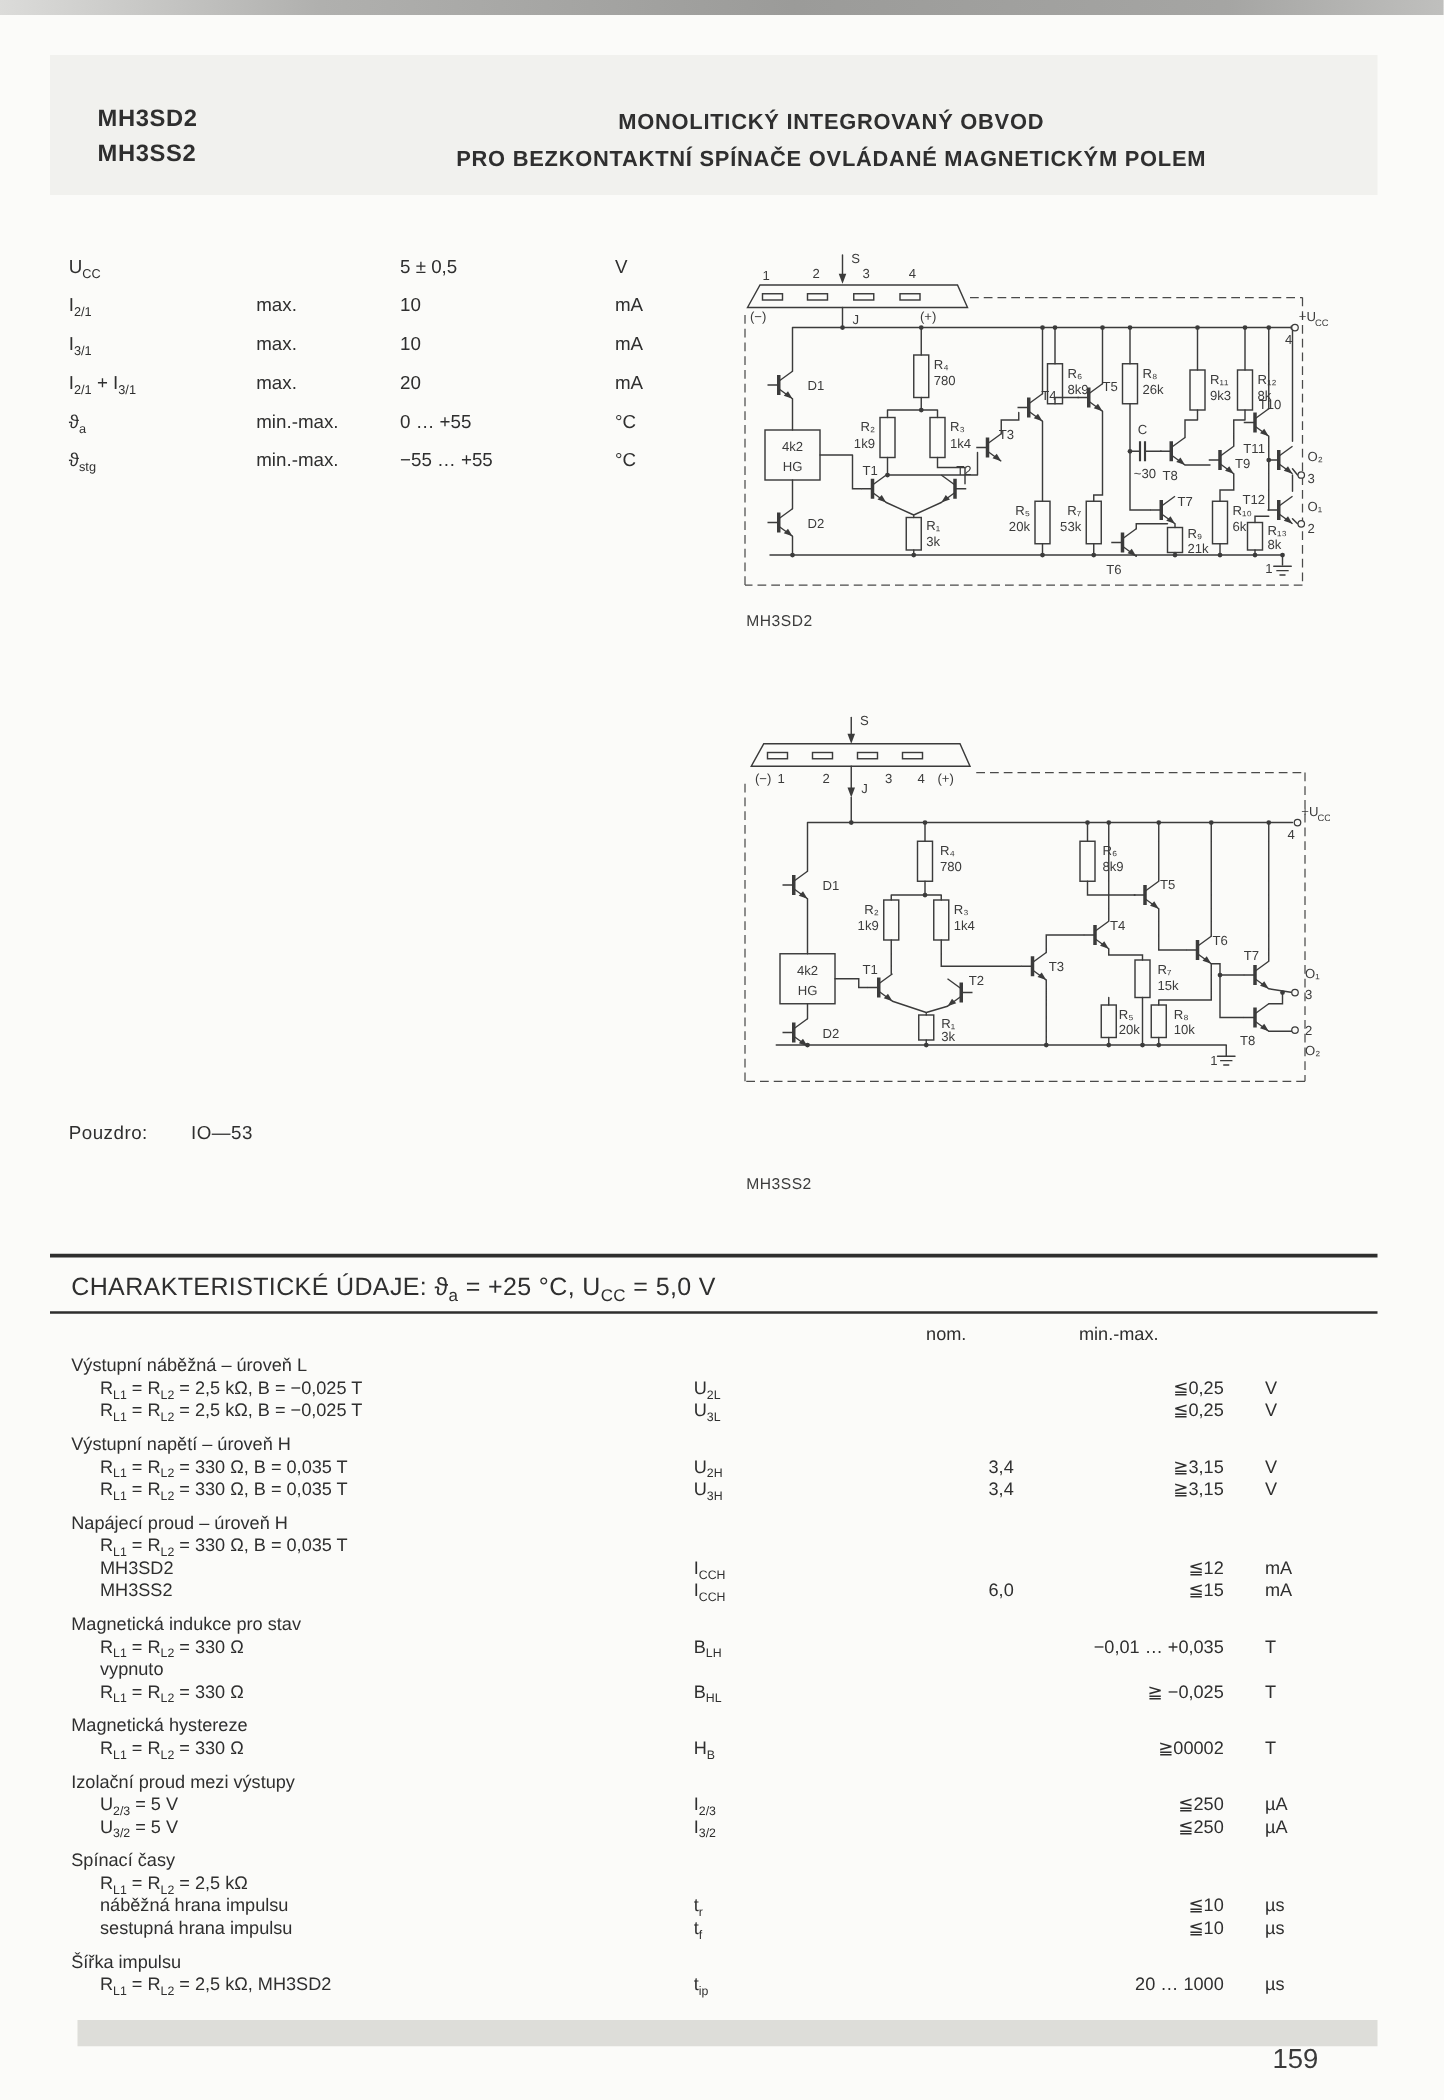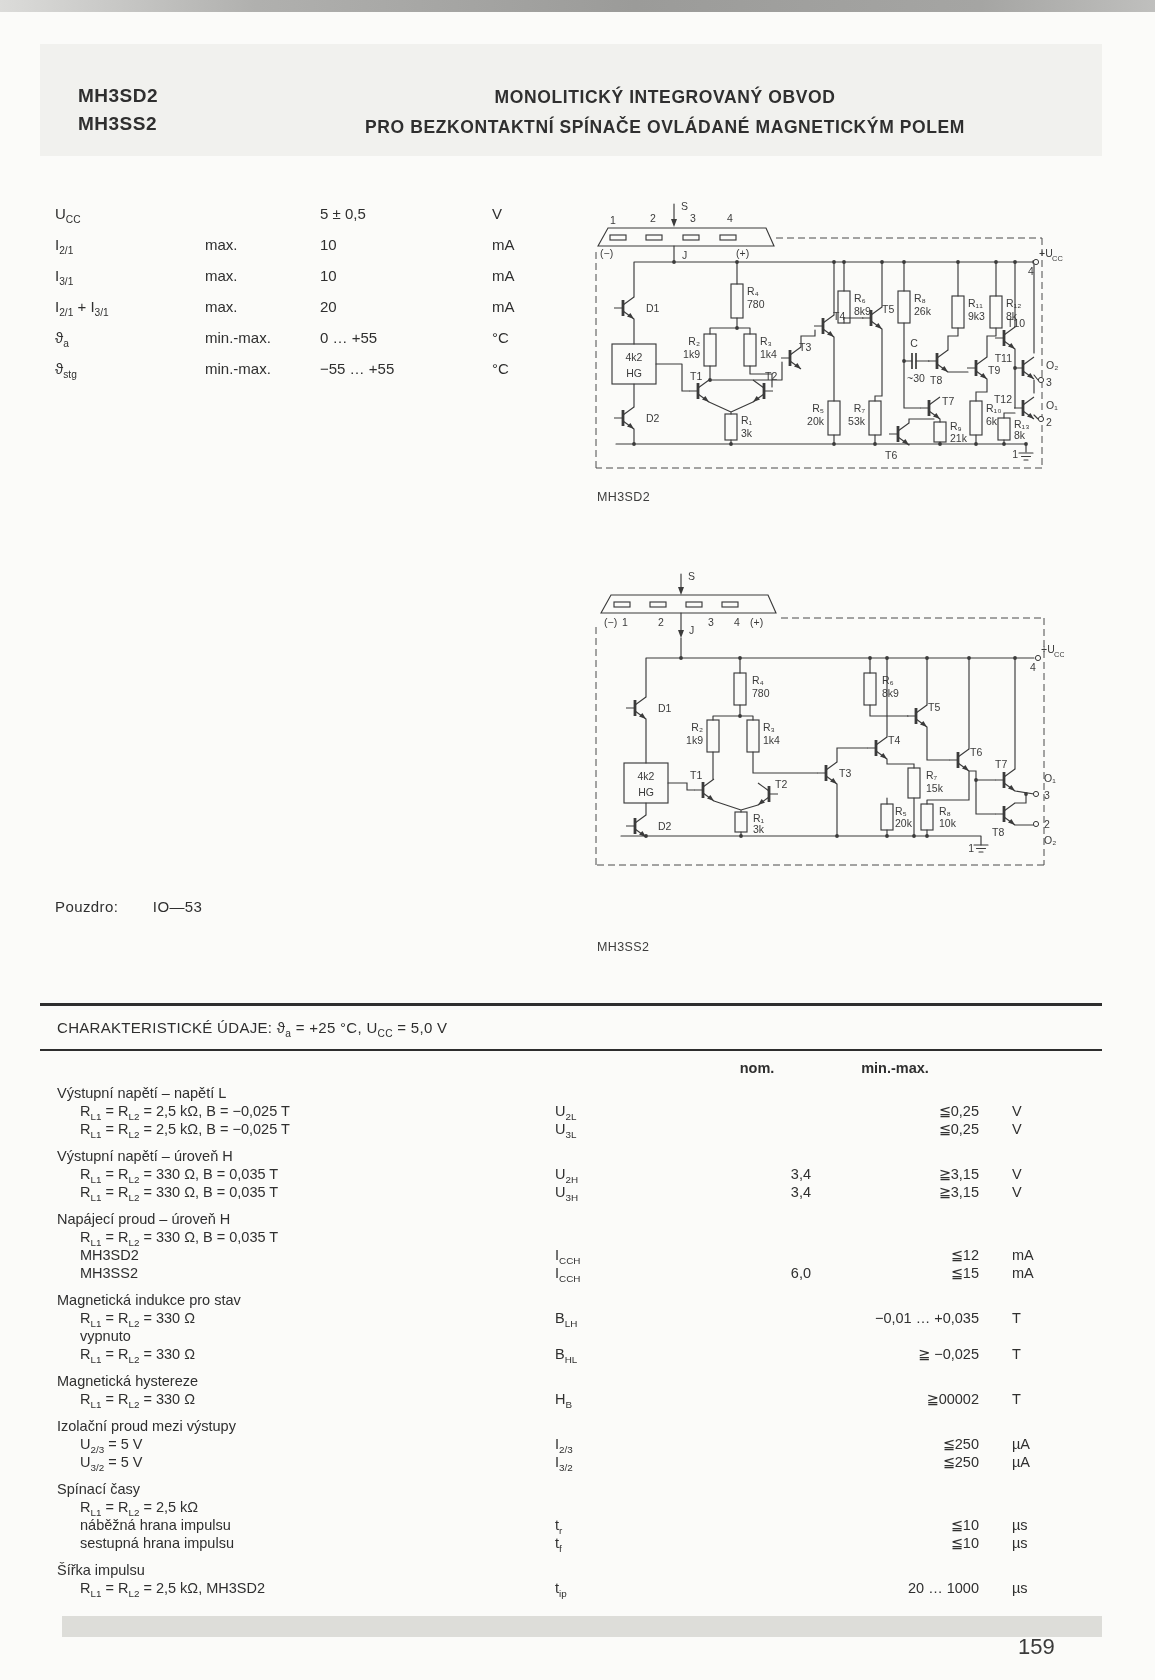--- a/index.html
+++ b/index.html
@@ -25,23 +25,23 @@
   #circuit1{left:586px;top:196px}
   #circuit2{left:586px;top:568px}
   .caption{font-size:12.5px;color:#3c3c3c;letter-spacing:.4px}
   #caption1{left:597px;top:490px}
   #caption2{left:597px;top:940px}
   #pouzdro{left:55px;top:898px;font-size:15px;letter-spacing:.4px}
   #pouzdro .pv{margin-left:30px}
   
   #rule1{left:40px;top:1003px;width:1062px;height:3px;background:#2e2e2e}
   #rule2{left:40px;top:1049px;width:1062px;height:2px;background:#2e2e2e}
-  #ch-title{left:57px;top:1019px;font-size:15px;letter-spacing:.3px}
+  #ch-title{left:57px;top:1019px;font-size:20px;letter-spacing:.3px}
   #ch-cols{left:57px;top:1060px;width:1012px;display:grid;grid-template-columns:646px 108px 168px 90px;
-           font-size:14.5px;font-weight:bold}
+           font-size:14.5px;font-weight:normal}
   #ch-cols span{text-align:center}
   #ch-rows{left:57px;top:1084px;width:1012px;font-size:14.5px}
   .crow{display:grid;grid-template-columns:498px 148px 108px 168px 90px;height:18px;line-height:18px}
   .crow-h{height:18px;line-height:18px;margin-top:9px}
   #ch-rows > :first-child{margin-top:0}
   .crow .c-cond{padding-left:23px;white-space:nowrap}
   .crow .c-nom,.crow .c-mm{text-align:right}
   .crow .c-unit{padding-left:33px}
   #page-num{left:1018px;top:1634px;font-size:22px;color:#3a3a3a}
   
@@ -457,21 +457,21 @@
 <div class="abs" id="rule2"></div>
 
 <div class="abs" id="ch-cols">
   <span></span>
   <span>nom.</span>
   <span>min.-max.</span>
   <span></span>
 </div>
 
 <div class="abs" id="ch-rows">
-  <div class="crow-h">Výstupní napětí – napětí L</div>
+  <div class="crow-h">Výstupní náběžná – úroveň L</div>
 
   <div class="crow">
     <span class="c-cond"><span class="cp">R</span><sub class="cp">L1</sub><span class="cp"> = R</span><sub class="cp">L2</sub><span class="cp"> = 2,5 kΩ, B = −0,025 T</span></span>
     <span class="c-sym"><span class="cs">U</span><sub class="csub">2L</sub></span>
     <span class="c-nom"></span>
     <span class="c-mm">≦0,25</span>
     <span class="c-unit">V</span>
   </div>
 
   <div class="crow">

